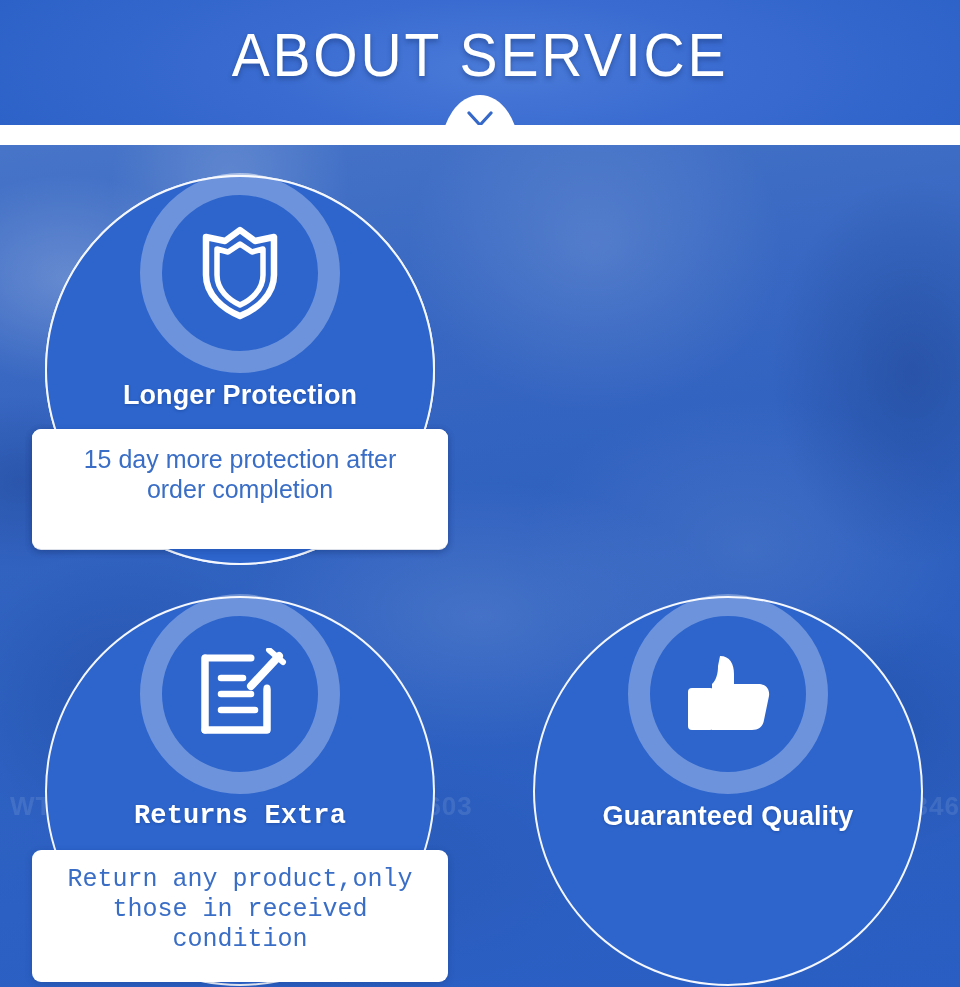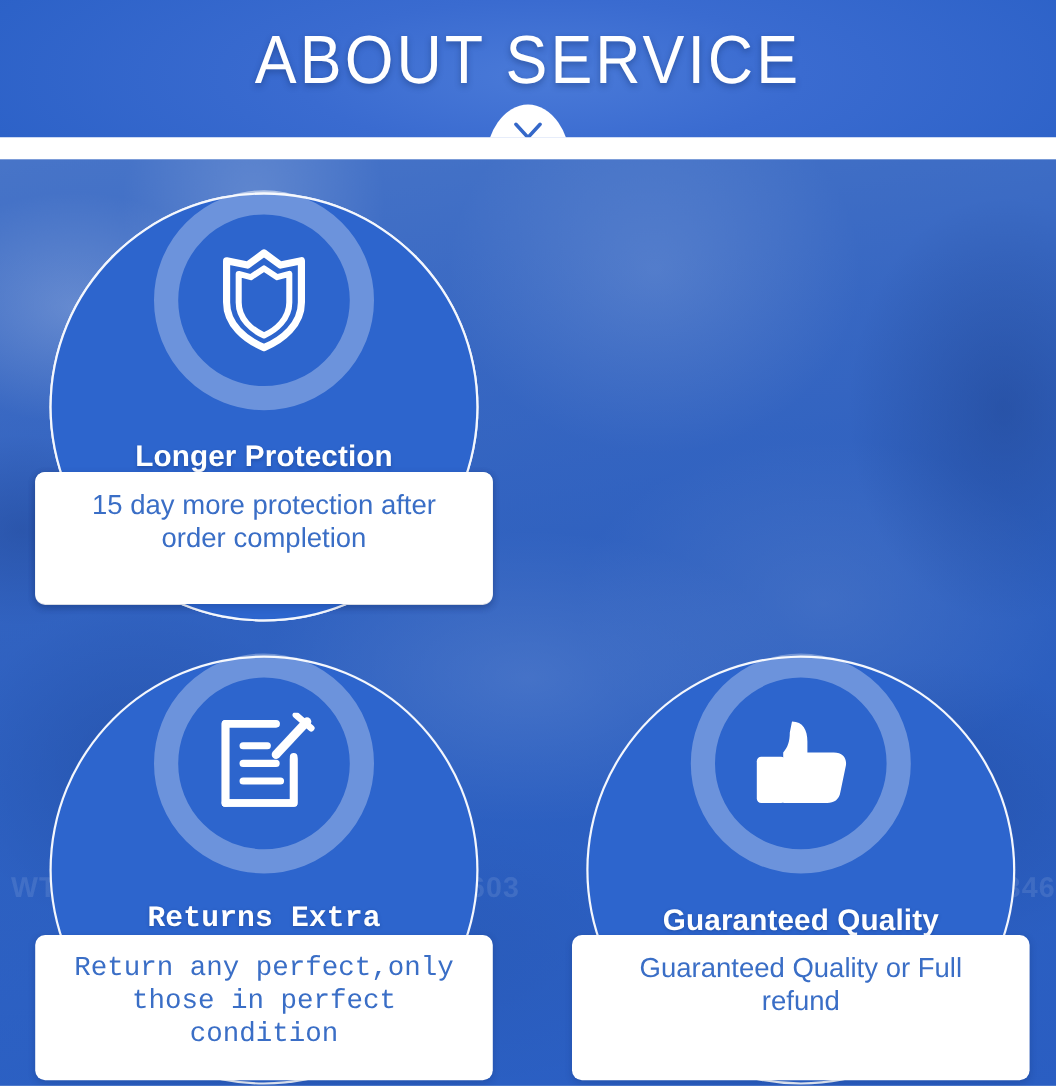--- a/index.html
+++ b/index.html
@@ -111,21 +111,20 @@
     display:flex; align-items:center; justify-content:center;
   }
   .card-title {
     position:absolute; left:0; right:0; top:235px;
     text-align:center;
     color:#ffffff;
     font-size:27px; font-weight:700;
     letter-spacing:0.1px;
     text-shadow:0 1px 3px rgba(16,44,100,0.35);
     white-space:nowrap;
-    margin-top:20px;
   }
 
   
   .blurb {
     position:absolute; left:32px; top:284px;
     width:416px; min-height:120px;
     background:#ffffff;
     border-radius:9px;
     box-shadow:0 2px 7px rgba(14,38,92,0.22);
     display:flex; align-items:flex-start; justify-content:center;
@@ -220,33 +219,30 @@
           <path d="M12 10 L12 82" fill="none" stroke="#ffffff" stroke-width="7" stroke-linecap="round"></path>
           <path d="M28 30 L50 30" fill="none" stroke="#ffffff" stroke-width="6.5" stroke-linecap="round"></path>
           <path d="M28 46 L58 46" fill="none" stroke="#ffffff" stroke-width="6.5" stroke-linecap="round"></path>
           <path d="M28 62 L62 62" fill="none" stroke="#ffffff" stroke-width="6.5" stroke-linecap="round"></path>
           <path d="M58 38 L86 8" fill="none" stroke="#ffffff" stroke-width="8" stroke-linecap="round"></path>
           <path d="M76 2 L90 14" fill="none" stroke="#ffffff" stroke-width="6" stroke-linecap="round"></path>
         </svg>
       </div>
       <div class="card-title">Returns Extra</div>
       <div class="blurb">
-        <div class="blurb-text">Return any perfect,only those in perfect condition</div>
+        <div class="blurb-text">Return any product,only those in received condition</div>
       </div>
     </div>
 
     <div class="cell cell-3">
       <div class="disc"></div>
       <div class="ring"></div>
       <div class="icon-slot">
         <svg class="ic" width="92" height="88" viewBox="0 0 92 88">
           <path d="M38 6 C48 6 52 14 52 24 L52 34 L76 34 C84 34 88 39 87 46 L82 70 C81 77 76 80 70 80 L30 80 L30 34 C34 30 36 24 36 16 Z" fill="#ffffff"></path>
           <rect x="6" y="38" width="26" height="42" rx="4" fill="#ffffff"></rect>
         </svg>
       </div>
       <div class="card-title">Guaranteed Quality</div>
-      <div class="blurb">
-        <div class="blurb-text">Guaranteed Quality or Full refund</div>
-      </div>
     </div>
 
   </div>
 </div>
 
 </body></html>

